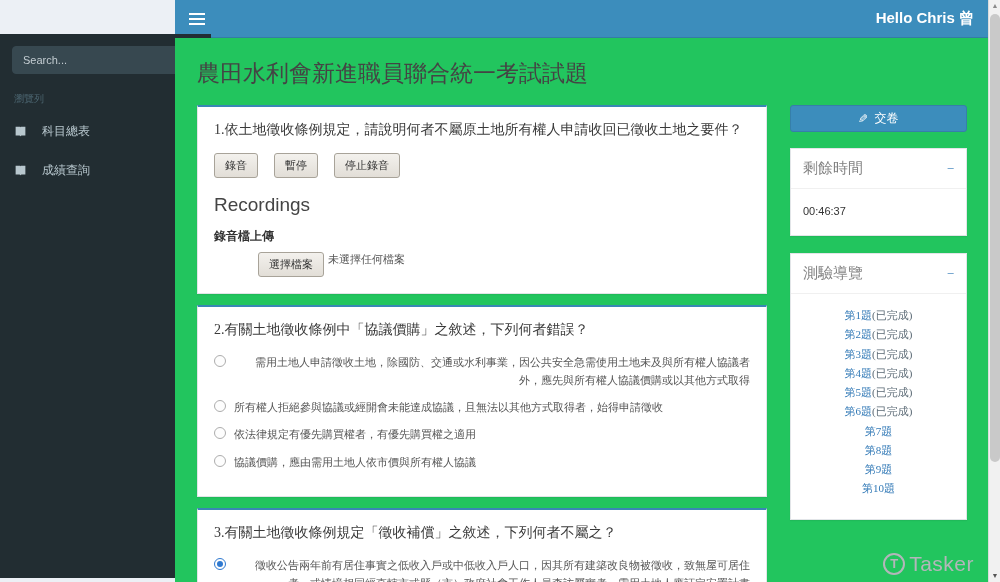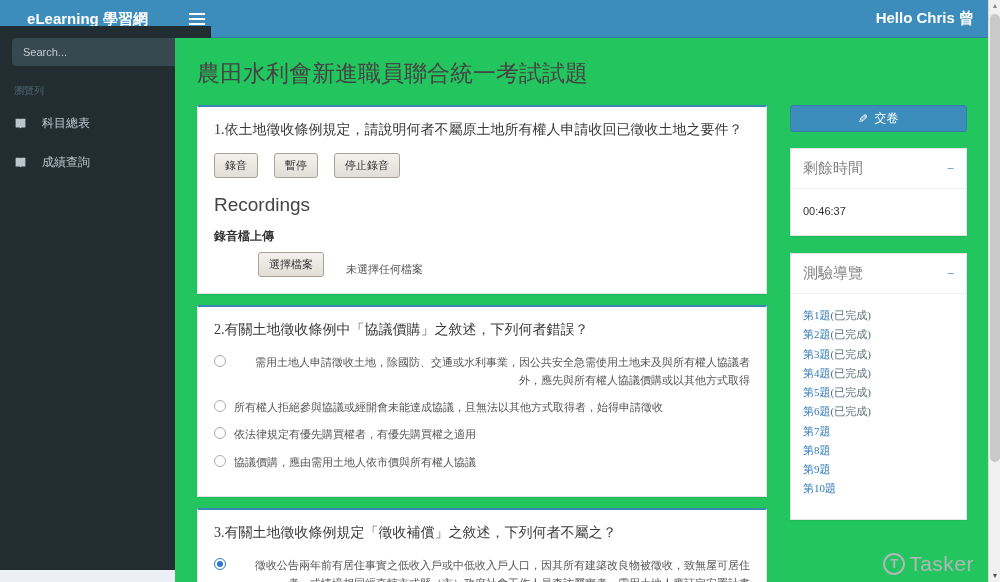--- a/index.html
+++ b/index.html
@@ -11,21 +11,21 @@
   .navbar { position:absolute; left:175px; top:0; width:813px; height:38px;
             background:#3c8dbc; border-bottom:1px solid #357ca5;
             display:flex; align-items:center; justify-content:space-between; padding:0 14px; }
   .hamburger { width:16px; cursor:pointer; }
   .hamburger i { display:block; height:2px; background:#fff; margin:3px 0; }
   .greeting { color:#fff; font-size:15px; font-weight:bold; }
 
   
   .logo { position:absolute; left:0; top:0; width:175px; height:38px; background:#3c8dbc;
           color:#fff; font-weight:bold; font-size:15px; text-align:center; line-height:38px; }
-  .sidebar { position:absolute; left:0; top:26px; width:211px; height:544px; background:#222d32; }
+  .sidebar { position:absolute; left:0; top:34px; width:211px; height:544px; background:#222d32; }
   .search-wrap { margin:12px 12px 6px 12px; position:relative; }
   .search-input { width:100%; height:28px; background:#374850; border:1px solid #374850;
           border-radius:4px; color:#ccc; font-size:11px; padding:0 28px 0 10px; outline:none; }
   .search-input::placeholder { color:#c3ccd1; }
   .search-btn { position:absolute; right:6px; top:6px; width:16px; height:16px; border:none;
           background:transparent; color:#c3ccd1; cursor:pointer; }
   .search-btn svg { width:13px; height:13px; }
   .side-label { color:#4b646f; font-size:10px; padding:12px 14px 6px 14px; }
   .side-item { display:flex; align-items:center; gap:15px; color:#b8c7ce; font-size:12px;
           padding:11px 14px; cursor:pointer; }
@@ -44,21 +44,21 @@
            box-shadow:0 1px 1px rgba(0,0,0,.05); padding:14px 16px 16px 16px; margin-bottom:11px;
            font-family:"Liberation Serif", serif; }
   .qtitle { font-size:14px; color:#3a3a3a; margin-bottom:14px; }
 
   .btn-row { display:flex; gap:16px; margin-bottom:16px; }
   .gbtn { font-family:"Liberation Sans", sans-serif; font-size:11px; color:#333;
           background:linear-gradient(#f3f1ed,#e2ded7); border:1px solid #a8a399;
           border-radius:3px; padding:4px 10px; cursor:pointer; }
   .rec-head { font-family:"Liberation Sans", sans-serif; font-size:19px; color:#444; margin-bottom:12px; }
   .upload-label { font-size:12px; font-weight:bold; color:#333; margin-bottom:7px; }
-  .file-row { display:flex; align-items:flex-end; gap:22px; font-family:"Liberation Sans", sans-serif;padding-left:44px; }
+  .file-row { display:flex; align-items:flex-start; gap:4px; font-family:"Liberation Sans", sans-serif;padding-left:44px; }
   .file-text { font-size:11px; color:#555; }
 
   .opt { display:flex; align-items:flex-start; gap:8px; margin-bottom:9px; cursor:pointer; }
   .radio { flex:0 0 auto; width:12px; height:12px; border:1px solid #adadad; border-radius:50%;
            background:#fdfdfd; margin-top:2px; position:relative; }
   .radio.selected { border-color:#2f79d0; }
   .radio.selected::after { content:""; position:absolute; left:2px; top:2px; width:6px; height:6px;
            border-radius:50%; background:#2f79d0; }
   .opt-text { font-size:11px; color:#555; line-height:1.65;text-align:right; }
 
@@ -94,21 +94,20 @@
            color:#b3b6ba; }
   .wm-circle { width:22px; height:22px; border:2.5px solid #b3b6ba; border-radius:50%;
            font-size:13px; font-weight:bold; text-align:center; line-height:17px; }
   .wm-text { font-size:21px; font-weight:normal; letter-spacing:0.5px; }
 </style>
 </head>
 <body>
 
 <div class="screen">
 
-  <div class="logo">eLearning 學習網</div>
 
   <div class="navbar">
     <div class="hamburger">
         <i></i>
         <i></i>
         <i></i>
       </div>
     <div class="greeting">Hello Chris 曾</div>
   </div>
 
@@ -203,21 +202,21 @@
           <div class="pcard-body">
             <span class="timer-value">00:46:37</span>
           </div>
         </div>
 
         <div class="pcard">
           <div class="pcard-head">
             <span class="pcard-title">測驗導覽</span>
             <a class="collapse-link">−</a>
           </div>
-          <div class="pcard-body" style="padding-bottom:20px;">
+          <div class="pcard-body" style="padding-bottom:20px;text-align:center;">
             <a class="nav-item"><span class="lbl">第1題</span><span class="sts">(已完成)</span></a>
             <a class="nav-item"><span class="lbl">第2題</span><span class="sts">(已完成)</span></a>
             <a class="nav-item"><span class="lbl">第3題</span><span class="sts">(已完成)</span></a>
             <a class="nav-item"><span class="lbl">第4題</span><span class="sts">(已完成)</span></a>
             <a class="nav-item"><span class="lbl">第5題</span><span class="sts">(已完成)</span></a>
             <a class="nav-item"><span class="lbl">第6題</span><span class="sts">(已完成)</span></a>
             <a class="nav-item"><span class="lbl">第7題</span><span class="sts"></span></a>
             <a class="nav-item"><span class="lbl">第8題</span><span class="sts"></span></a>
             <a class="nav-item"><span class="lbl">第9題</span><span class="sts"></span></a>
             <a class="nav-item"><span class="lbl">第10題</span><span class="sts"></span></a>

